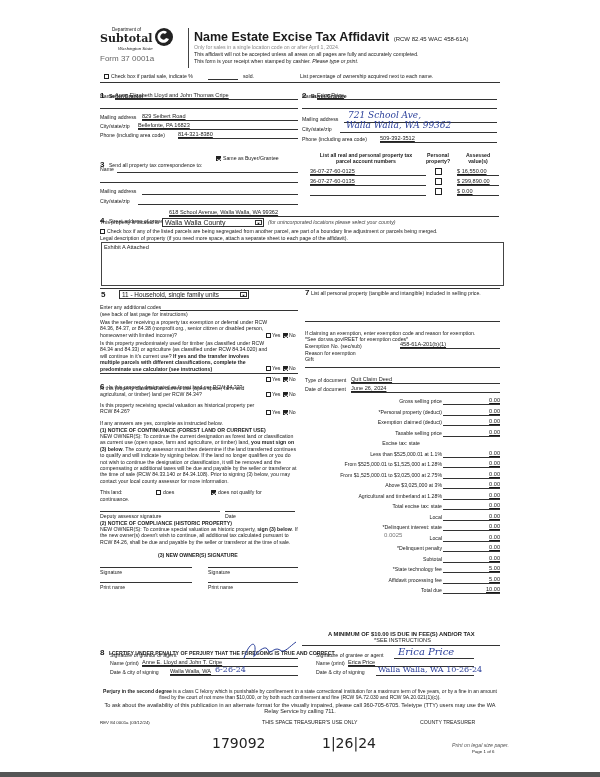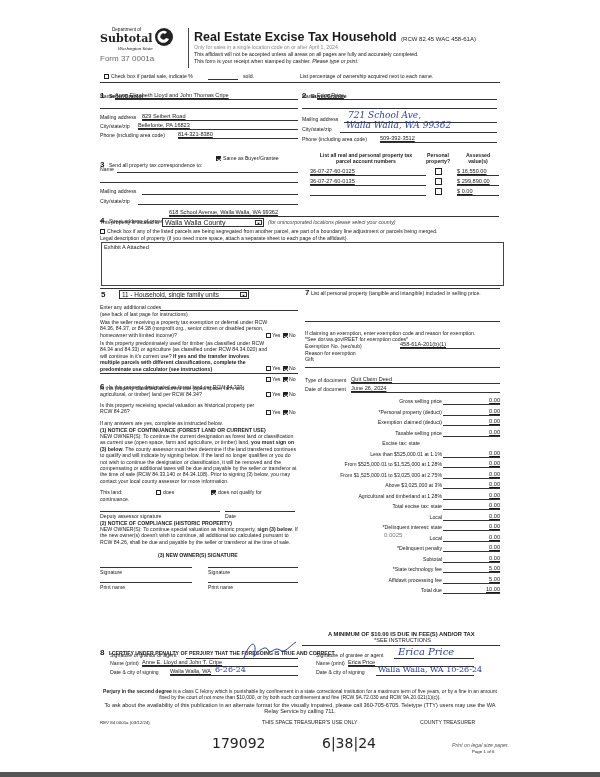--- a/index.html
+++ b/index.html
@@ -28,21 +28,21 @@
   <div class="abs" style="left:0;top:5px;font-size:11px;font-weight:bold;font-family:'DejaVu Serif',serif;color:#222;">Subtotal</div>
   <svg class="abs" style="left:54px;top:0;" width="20" height="20" viewBox="0 0 20 20">
       <circle cx="10" cy="10" r="9" fill="#222"></circle>
       <path d="M13 5 A6 6 0 1 0 15 12 L12 11 A3 3 0 1 1 11 7 Z" fill="#fff"></path>
     </svg>
   <div class="abs t" style="left:18px;top:19px;font-size:4.4px;font-style:italic;">Washington State</div>
   <div class="abs" style="left:0;top:27px;font-size:8px;color:#666;white-space:nowrap;">Form 37 0001a</div>
 </div>
 <div class="abs" style="left:188px;top:28px;width:0;height:40px;border-left:0.8px solid #444;"></div>
 <div class="abs" style="left:194px;top:27px;white-space:nowrap;">
-  <span style="font-size:12.5px;font-weight:bold;">Real Estate Excise Tax Household</span>
+  <span style="font-size:12.5px;font-weight:bold;">Name Estate Excise Tax Affidavit</span>
   <span style="font-size:6px;">(RCW 82.45 WAC 458-61A)</span>
 </div>
 <div class="abs t" style="left:194px;top:44px;color:#888;">Only for sales in a single location code on or after April 1, 2024.</div>
 <div class="abs t" style="left:194px;top:51px;">This affidavit will not be accepted unless all areas on all pages are fully and accurately completed.</div>
 <div class="abs t" style="left:194px;top:58px;"><span>This form is your receipt when stamped by cashier.</span> <i>Please type or print.</i></div>
 
 <div class="cb" style="left:104px;top:74px;"></div>
 <div class="abs t" style="left:111px;top:73px;">Check box if partial sale, indicate %</div>
 <div class="line" style="left:208px;top:79px;width:30px;"></div>
 <div class="abs t" style="left:243px;top:73px;">sold.</div>
@@ -320,16 +320,16 @@
 </div>
 
 <div class="abs tw" style="left:100px;top:689px;width:400px;text-align:center;font-size:5px;line-height:5.6px;">
   <b>Perjury in the second degree</b><span> is a class C felony which is punishable by confinement in a state correctional institution for a maximum term of five years, or by a fine in an amount fixed by the court of not more than $10,000, or by both such confinement and fine (RCW 9A.72.030 and RCW 9A.20.021(1)(c)).</span>
 </div>
 <div class="abs tw" style="left:100px;top:702px;width:400px;text-align:center;font-size:5.6px;line-height:6px;">To ask about the availability of this publication in an alternate format for the visually impaired, please call 360-705-6705. Teletype (TTY) users may use the WA Relay Service by calling 711.</div>
 <div class="abs t" style="left:100px;top:720px;font-size:4.4px;">REV 84 0001a (03/12/24)</div>
 <div class="abs t" style="left:262px;top:719px;">THIS SPACE TREASURER'S USE ONLY</div>
 <div class="abs t" style="left:420px;top:719px;">COUNTY TREASURER</div>
 <div class="abs" style="left:212px;top:735px;font-family:'DejaVu Sans',sans-serif;font-size:14px;color:#222;">179092</div>
-<div class="abs" style="left:322px;top:735px;font-family:'DejaVu Sans',sans-serif;font-size:14px;color:#222;">6|38|24</div>
+<div class="abs" style="left:322px;top:735px;font-family:'DejaVu Sans',sans-serif;font-size:14px;color:#222;">1|26|24</div>
 <div class="abs t" style="left:452px;top:742px;font-style:italic;color:#555;">Print on legal size paper.</div>
 <div class="abs t" style="left:472px;top:749px;font-size:4.4px;">Page 1 of 6</div>
 <div class="abs" style="left:0;top:772px;width:600px;height:5px;background:#555;"></div>
 
 </body></html>

